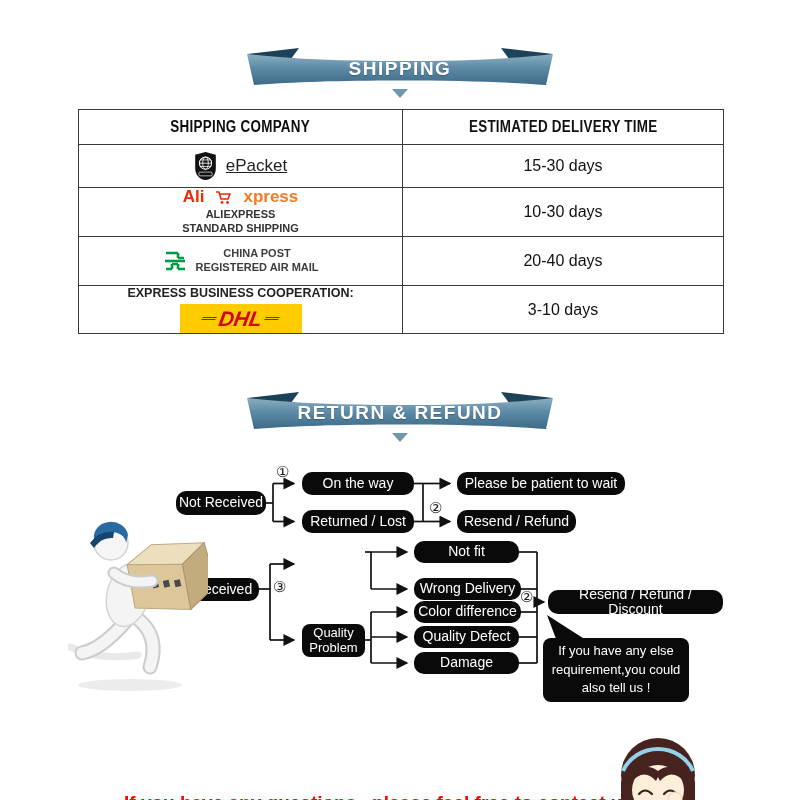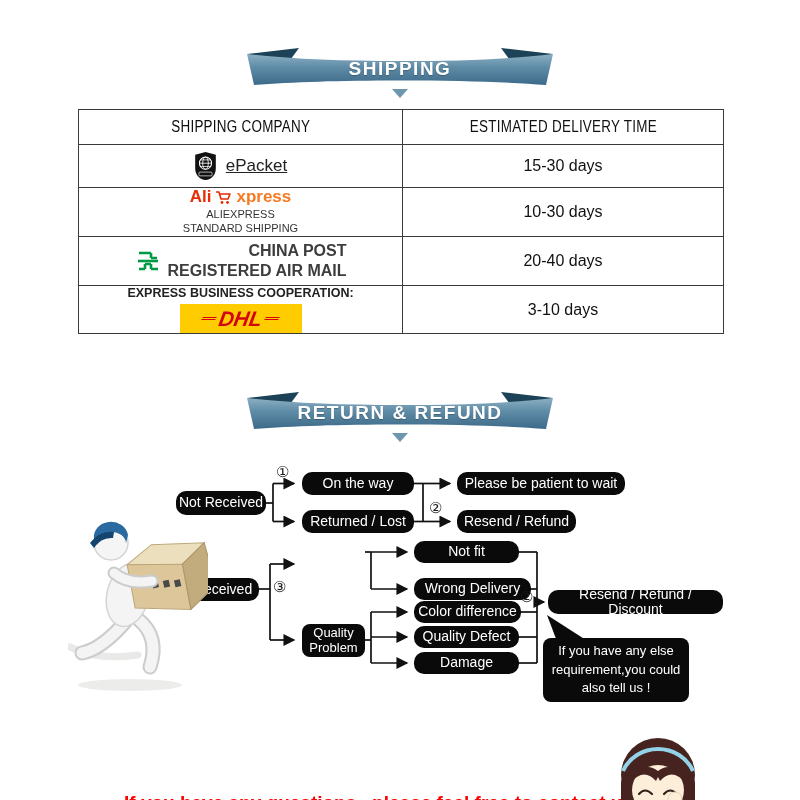--- a/index.html
+++ b/index.html
@@ -13,29 +13,29 @@
     color:#fff;font-size:19px;font-weight:bold;letter-spacing:1.5px;text-shadow:0 1px 1px rgba(0,0,0,.25);}
   .down-tri{position:absolute;left:392px;width:0;height:0;border-left:8px solid transparent;border-right:8px solid transparent;border-top:9px solid #6d97ad;}
 
   
   .ship-table{position:absolute;left:78px;top:70px;width:644px;border:1px solid #3a3a3a;background:#fff;}
   .trow{display:flex;}
   .trow + .trow{border-top:1px solid #3a3a3a;}
   .tcell{display:flex;align-items:center;justify-content:center;}
   .tcell.left{width:323px;border-right:1px solid #3a3a3a;flex-direction:column;}
   .tcell.right{flex:1;font-size:16px;color:#111;}
-  .thead{height:34px;font-weight:normal;font-size:16px;color:#0d0d0d;}
+  .thead{height:34px;font-weight:bold;font-size:16px;color:#0d0d0d;}
   .thead .cond{display:inline-block;transform:scaleX(.84);letter-spacing:.3px;white-space:nowrap;}
   .logo-row{display:flex;align-items:center;gap:9px;}
   .epacket-name{font-size:17px;color:#222;text-decoration:underline;}
-  .ali-logo{display:flex;align-items:flex-end;gap:4px;font-weight:bold;font-size:17px;line-height:1;}
+  .ali-logo{display:flex;align-items:flex-end;gap:11px;font-weight:bold;font-size:17px;line-height:1;}
   .ali-red{color:#e62e04;}
   .ali-orange{color:#f57a22;}
-  .sub2{font-size:11px;font-weight:normal;color:#333;text-align:center;line-height:1.25;margin-top:3px;}
-  .cp-lines{font-size:16px;font-weight:bold;color:#3d3d3d;text-align:right;line-height:1.25;}
+  .sub2{font-size:11px;font-weight:bold;color:#333;text-align:center;line-height:1.25;margin-top:3px;}
+  .cp-lines{font-size:11px;font-weight:bold;color:#3d3d3d;text-align:center;line-height:1.25;}
   .coop-label{font-size:12.5px;font-weight:bold;color:#222;margin-bottom:4px;}
   .dhl-box{width:122px;height:31px;background:#ffcc00;display:flex;align-items:center;justify-content:center;gap:3px;}
   .dhl-box .dhl-word{color:#d40511;font-weight:bold;font-size:21px;font-style:italic;transform:skewX(-10deg);letter-spacing:0px;line-height:1;}
   .dhl-dash{width:14px;height:0;border-top:3px double #d40511;transform:skewX(-30deg);}
 
   
   .fbox{position:absolute;background:#0a0a0a;color:#fff;border-radius:10px;display:flex;align-items:center;justify-content:center;
     font-size:14px;line-height:1.08;text-align:center;padding:8px 2px;box-sizing:border-box;}
   .fbox.small{font-size:13px;border-radius:8px;}
   .circled{position:absolute;font-size:15px;color:#1a1a1a;}
@@ -207,21 +207,21 @@
   <div class="fbox" style="left:302px;top:471px;width:112px;height:23px">Returned / Lost</div>
   <div class="fbox" style="left:457px;top:433px;width:168px;height:23px">Please be patient to wait</div>
   <span class="circled" style="left:429px;top:460px">②</span>
   <div class="fbox" style="left:457px;top:471px;width:119px;height:23px">Resend / Refund</div>
 
   <div class="fbox" style="left:187px;top:539px;width:72px;height:23px">Received</div>
   <span class="circled" style="left:273px;top:539px">③</span>
   <div class="fbox small" style="left:302px;top:585px;width:63px;height:33px">Quality Problem</div>
 
   <div class="fbox" style="left:414px;top:502px;width:105px;height:22px">Not fit</div>
-  <div class="fbox" style="left:414px;top:539px;width:117px;height:22px">Wrong Delivery</div>
+  <div class="fbox" style="left:414px;top:539px;width:107px;height:22px">Wrong Delivery</div>
   <div class="fbox" style="left:414px;top:562px;width:107px;height:22px">Color difference</div>
   <div class="fbox" style="left:414px;top:587px;width:105px;height:22px">Quality Defect</div>
   <div class="fbox" style="left:414px;top:613px;width:105px;height:22px">Damage</div>
 
   <span class="circled" style="left:520px;top:549px">②</span>
   <div class="fbox" style="left:548px;top:551px;width:175px;height:24px">Resend / Refund / Discount</div>
 
   <div class="bubble">
     <div>If you have any else</div>
     <div>requirement,you could</div>

